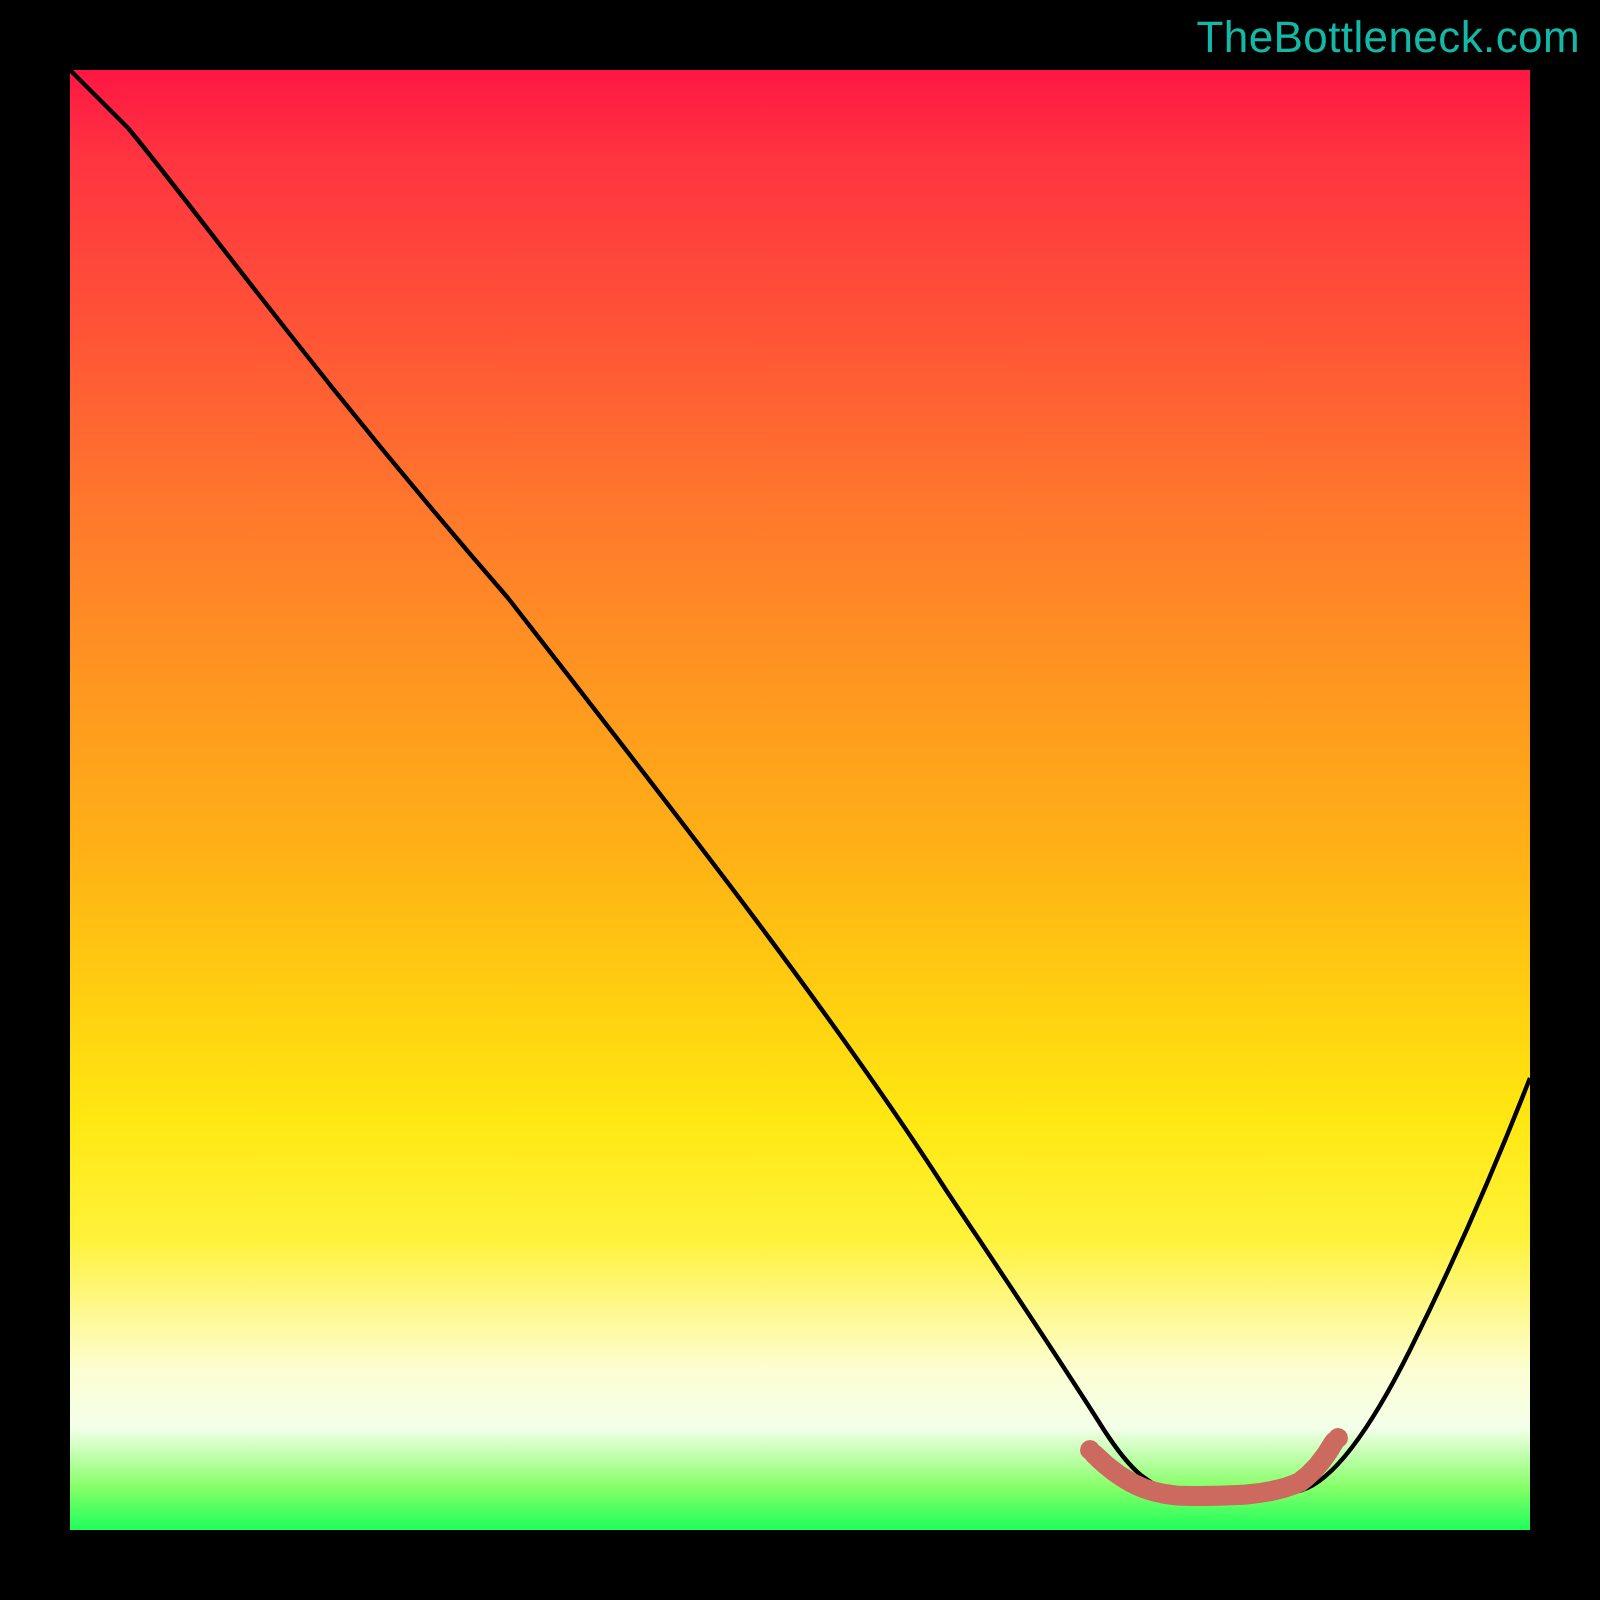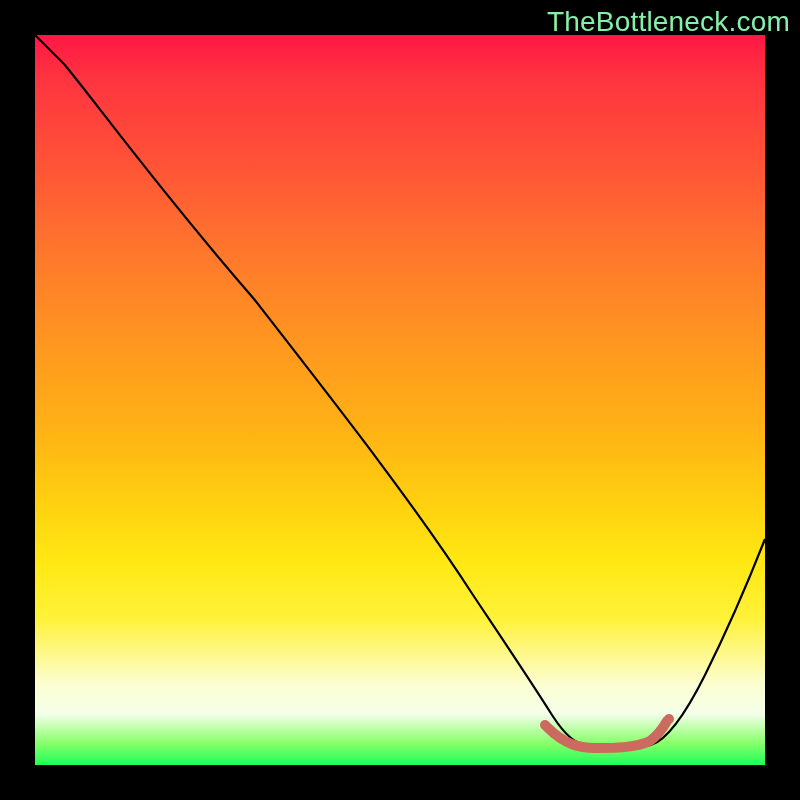--- a/index.html
+++ b/index.html
@@ -14,22 +14,22 @@
   .frame {
     position: relative;
     width: 800px;
     height: 800px;
     background: #000;
   }
   .watermark {
     position: absolute;
     top: 6px;
     right: 10px;
-    color: #86efac;
-    font-size: 28px;
+    color: #14b8a6;
+    font-size: 22px;
     font-weight: 500;
     letter-spacing: 0.2px;
     z-index: 10;
   }
   .plot-area {
     position: absolute;
     left: 35px;
     top: 35px;
     width: 730px;
     height: 730px;

